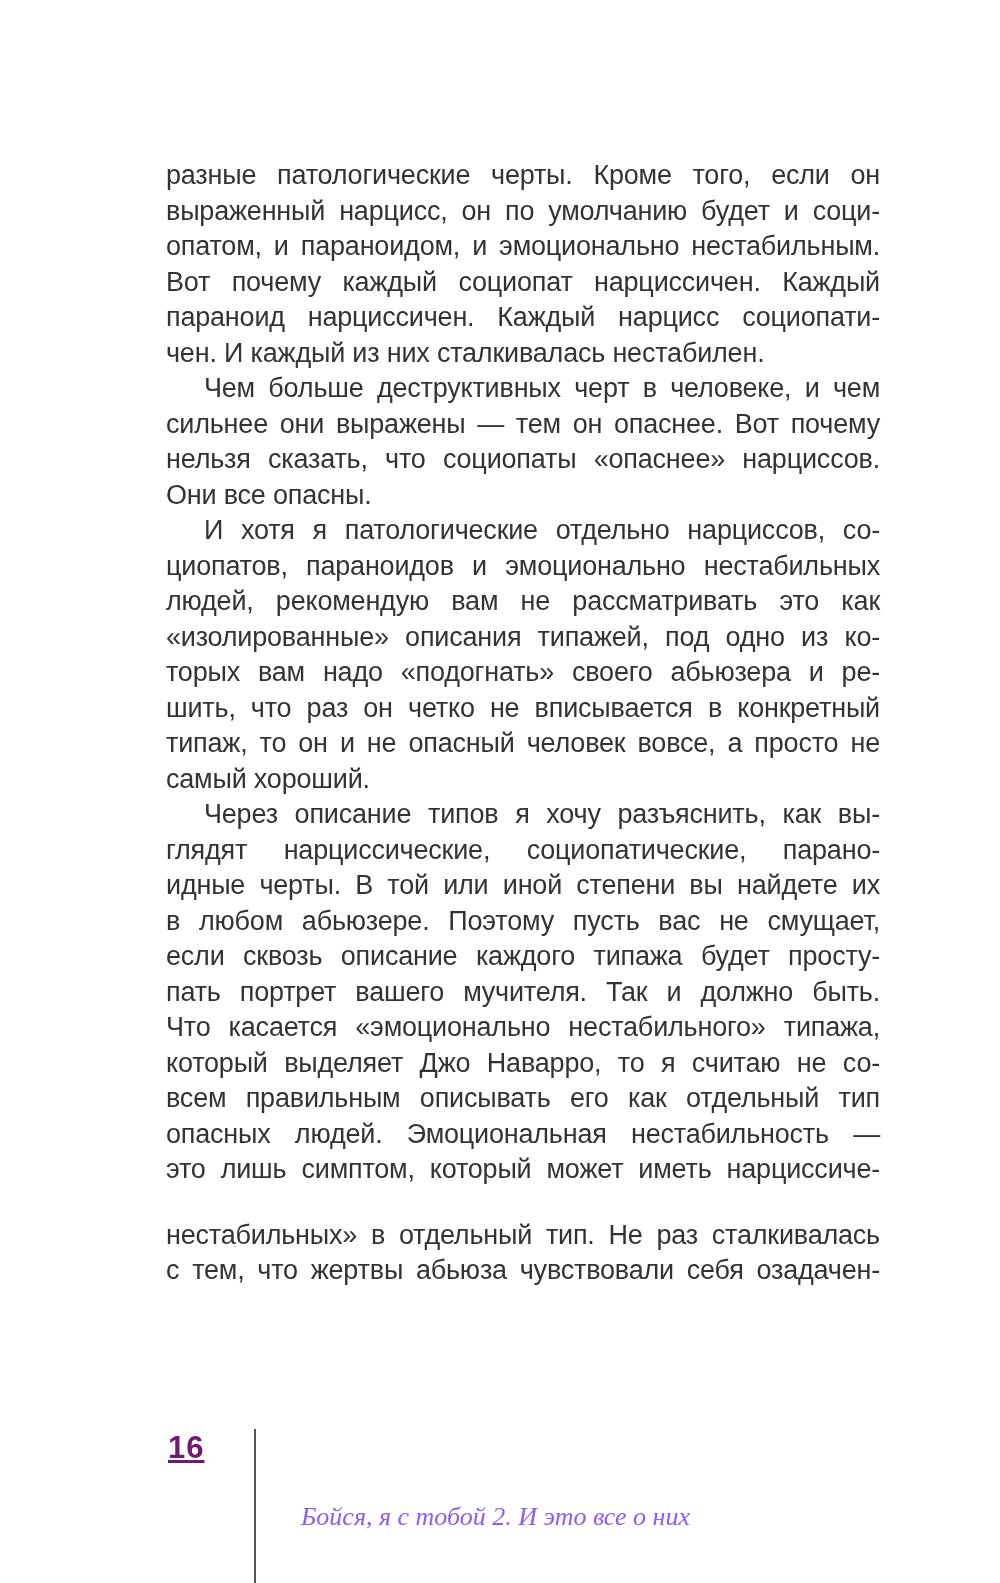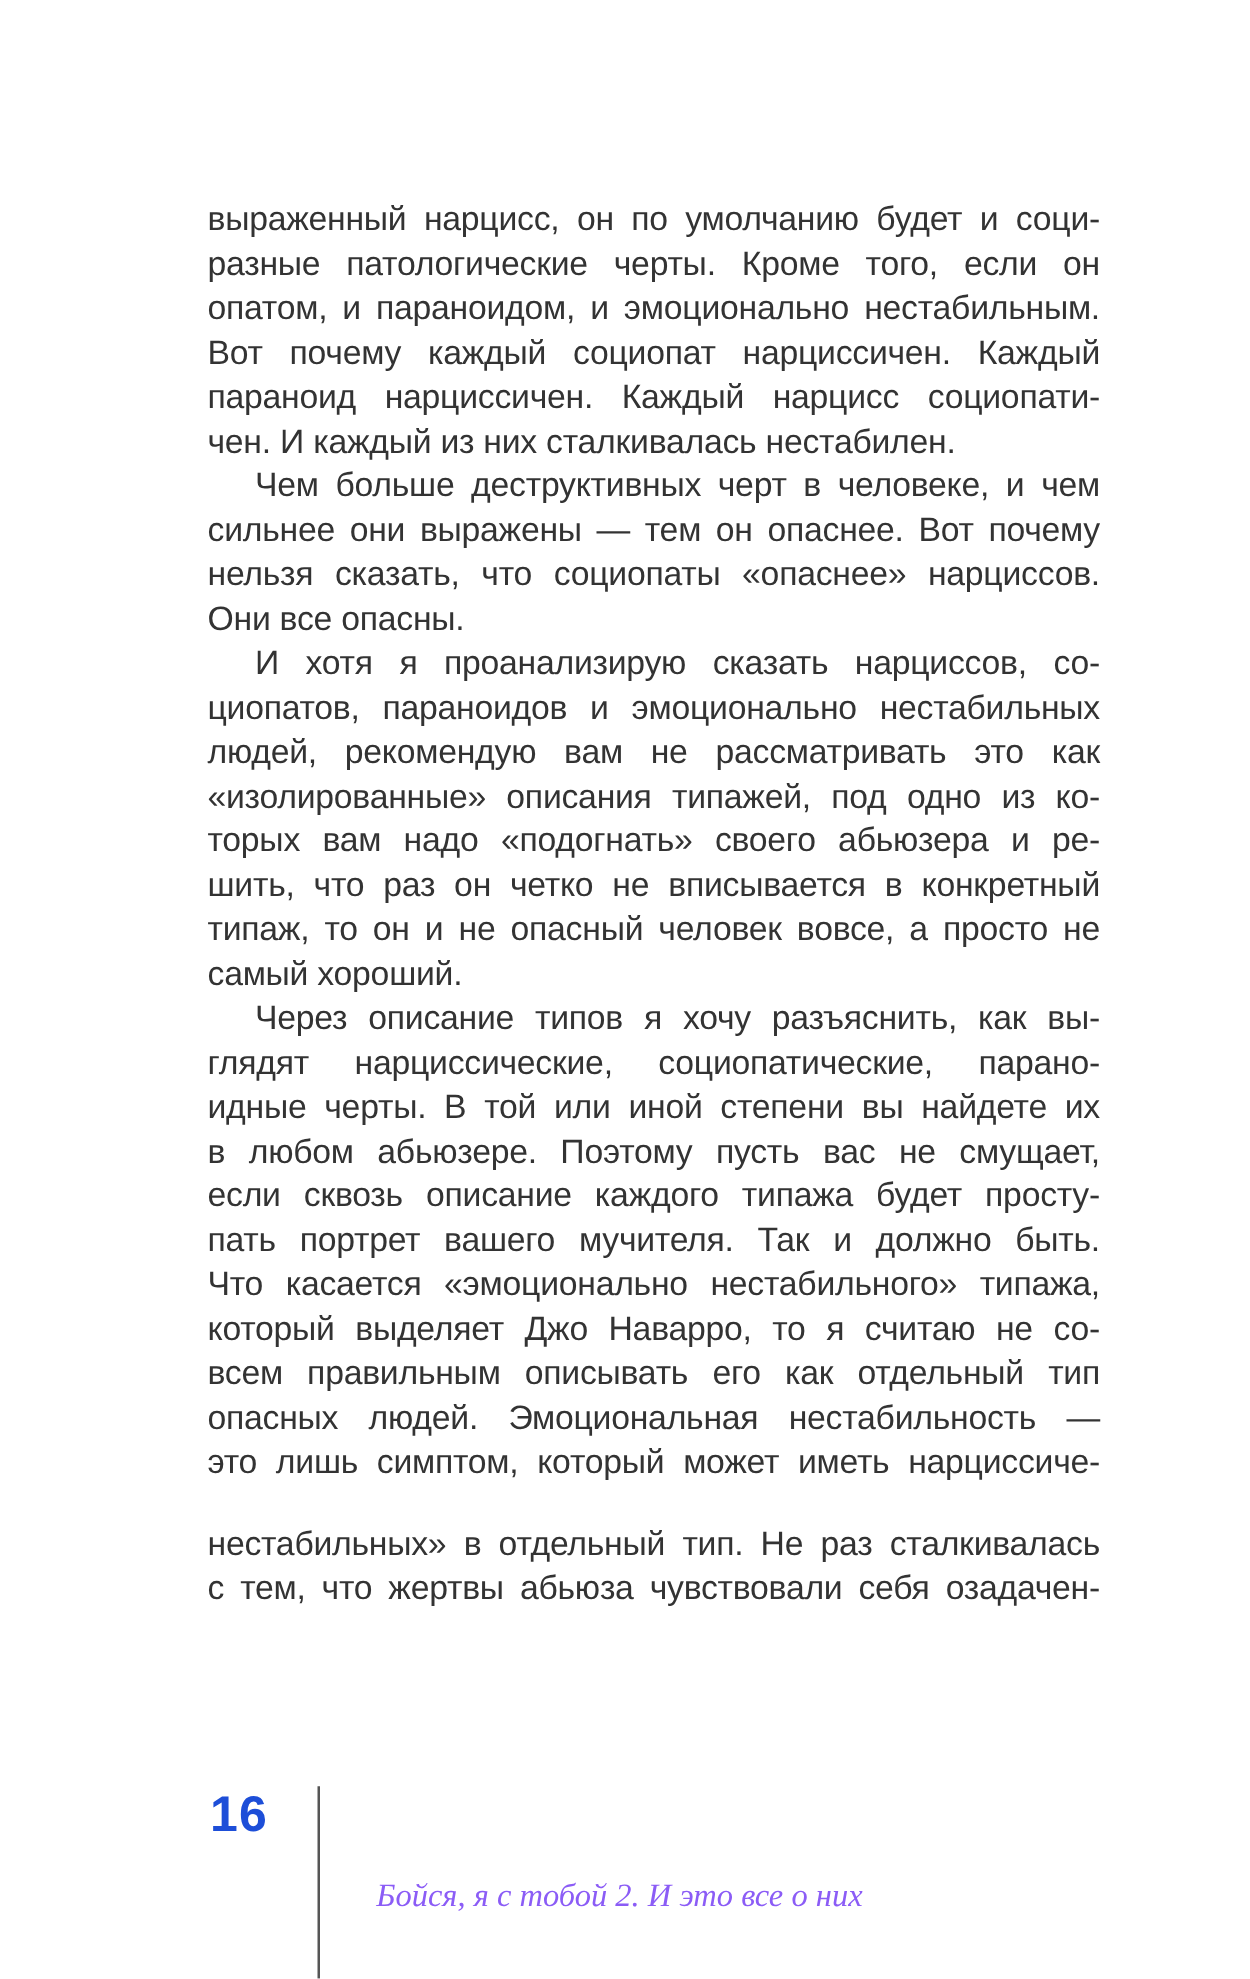--- a/index.html
+++ b/index.html
@@ -27,24 +27,25 @@
     text-align: justify;
     text-align-last: justify;
     text-justify: inter-word;
   }
   .line.last { text-align-last: left; }
   .line.indented { text-indent: 38px; }
   .page-number {
     position: absolute;
     left: 168px;
     top: 1430px;
-    font-size: 40px;
+    font-size: 31px;
     font-weight: bold;
-    color: #1d4ed8;
+    color: #701a75;
     letter-spacing: 1px;
+    text-decoration: underline;
   }
   .footer-rule {
     position: absolute;
     left: 254px;
     top: 1429px;
     width: 2px;
     height: 154px;
     background: #555555;
   }
   .running-title {
@@ -56,35 +57,35 @@
     font-size: 26px;
     color: #8b5cf6;
   }
 </style>
 </head>
 <body>
 
 <div class="page">
   <main class="text-block">
       <div class="paragraph">
+        <div class="line">разные патологические черты. Кроме того, если он</div>
         <div class="line">выраженный нарцисс, он по умолчанию будет и соци-</div>
-        <div class="line">разные патологические черты. Кроме того, если он</div>
         <div class="line">опатом, и параноидом, и эмоционально нестабильным.</div>
         <div class="line">Вот почему каждый социопат нарциссичен. Каждый</div>
         <div class="line">параноид нарциссичен. Каждый нарцисс социопати-</div>
         <div class="line last">чен. И каждый из них сталкивалась нестабилен.</div>
       </div>
       <div class="paragraph">
         <div class="line indented">Чем больше деструктивных черт в человеке, и чем</div>
         <div class="line">сильнее они выражены — тем он опаснее. Вот почему</div>
         <div class="line">нельзя сказать, что социопаты «опаснее» нарциссов.</div>
         <div class="line last">Они все опасны.</div>
       </div>
       <div class="paragraph">
-        <div class="line indented">И хотя я проанализирую сказать нарциссов, со-</div>
+        <div class="line indented">И хотя я патологические отдельно нарциссов, со-</div>
         <div class="line">циопатов, параноидов и эмоционально нестабильных</div>
         <div class="line">людей, рекомендую вам не рассматривать это как</div>
         <div class="line">«изолированные» описания типажей, под одно из ко-</div>
         <div class="line">торых вам надо «подогнать» своего абьюзера и ре-</div>
         <div class="line">шить, что раз он четко не вписывается в конкретный</div>
         <div class="line">типаж, то он и не опасный человек вовсе, а просто не</div>
         <div class="line last">самый хороший.</div>
       </div>
       <div class="paragraph">
         <div class="line indented">Через описание типов я хочу разъяснить, как вы-</div>

